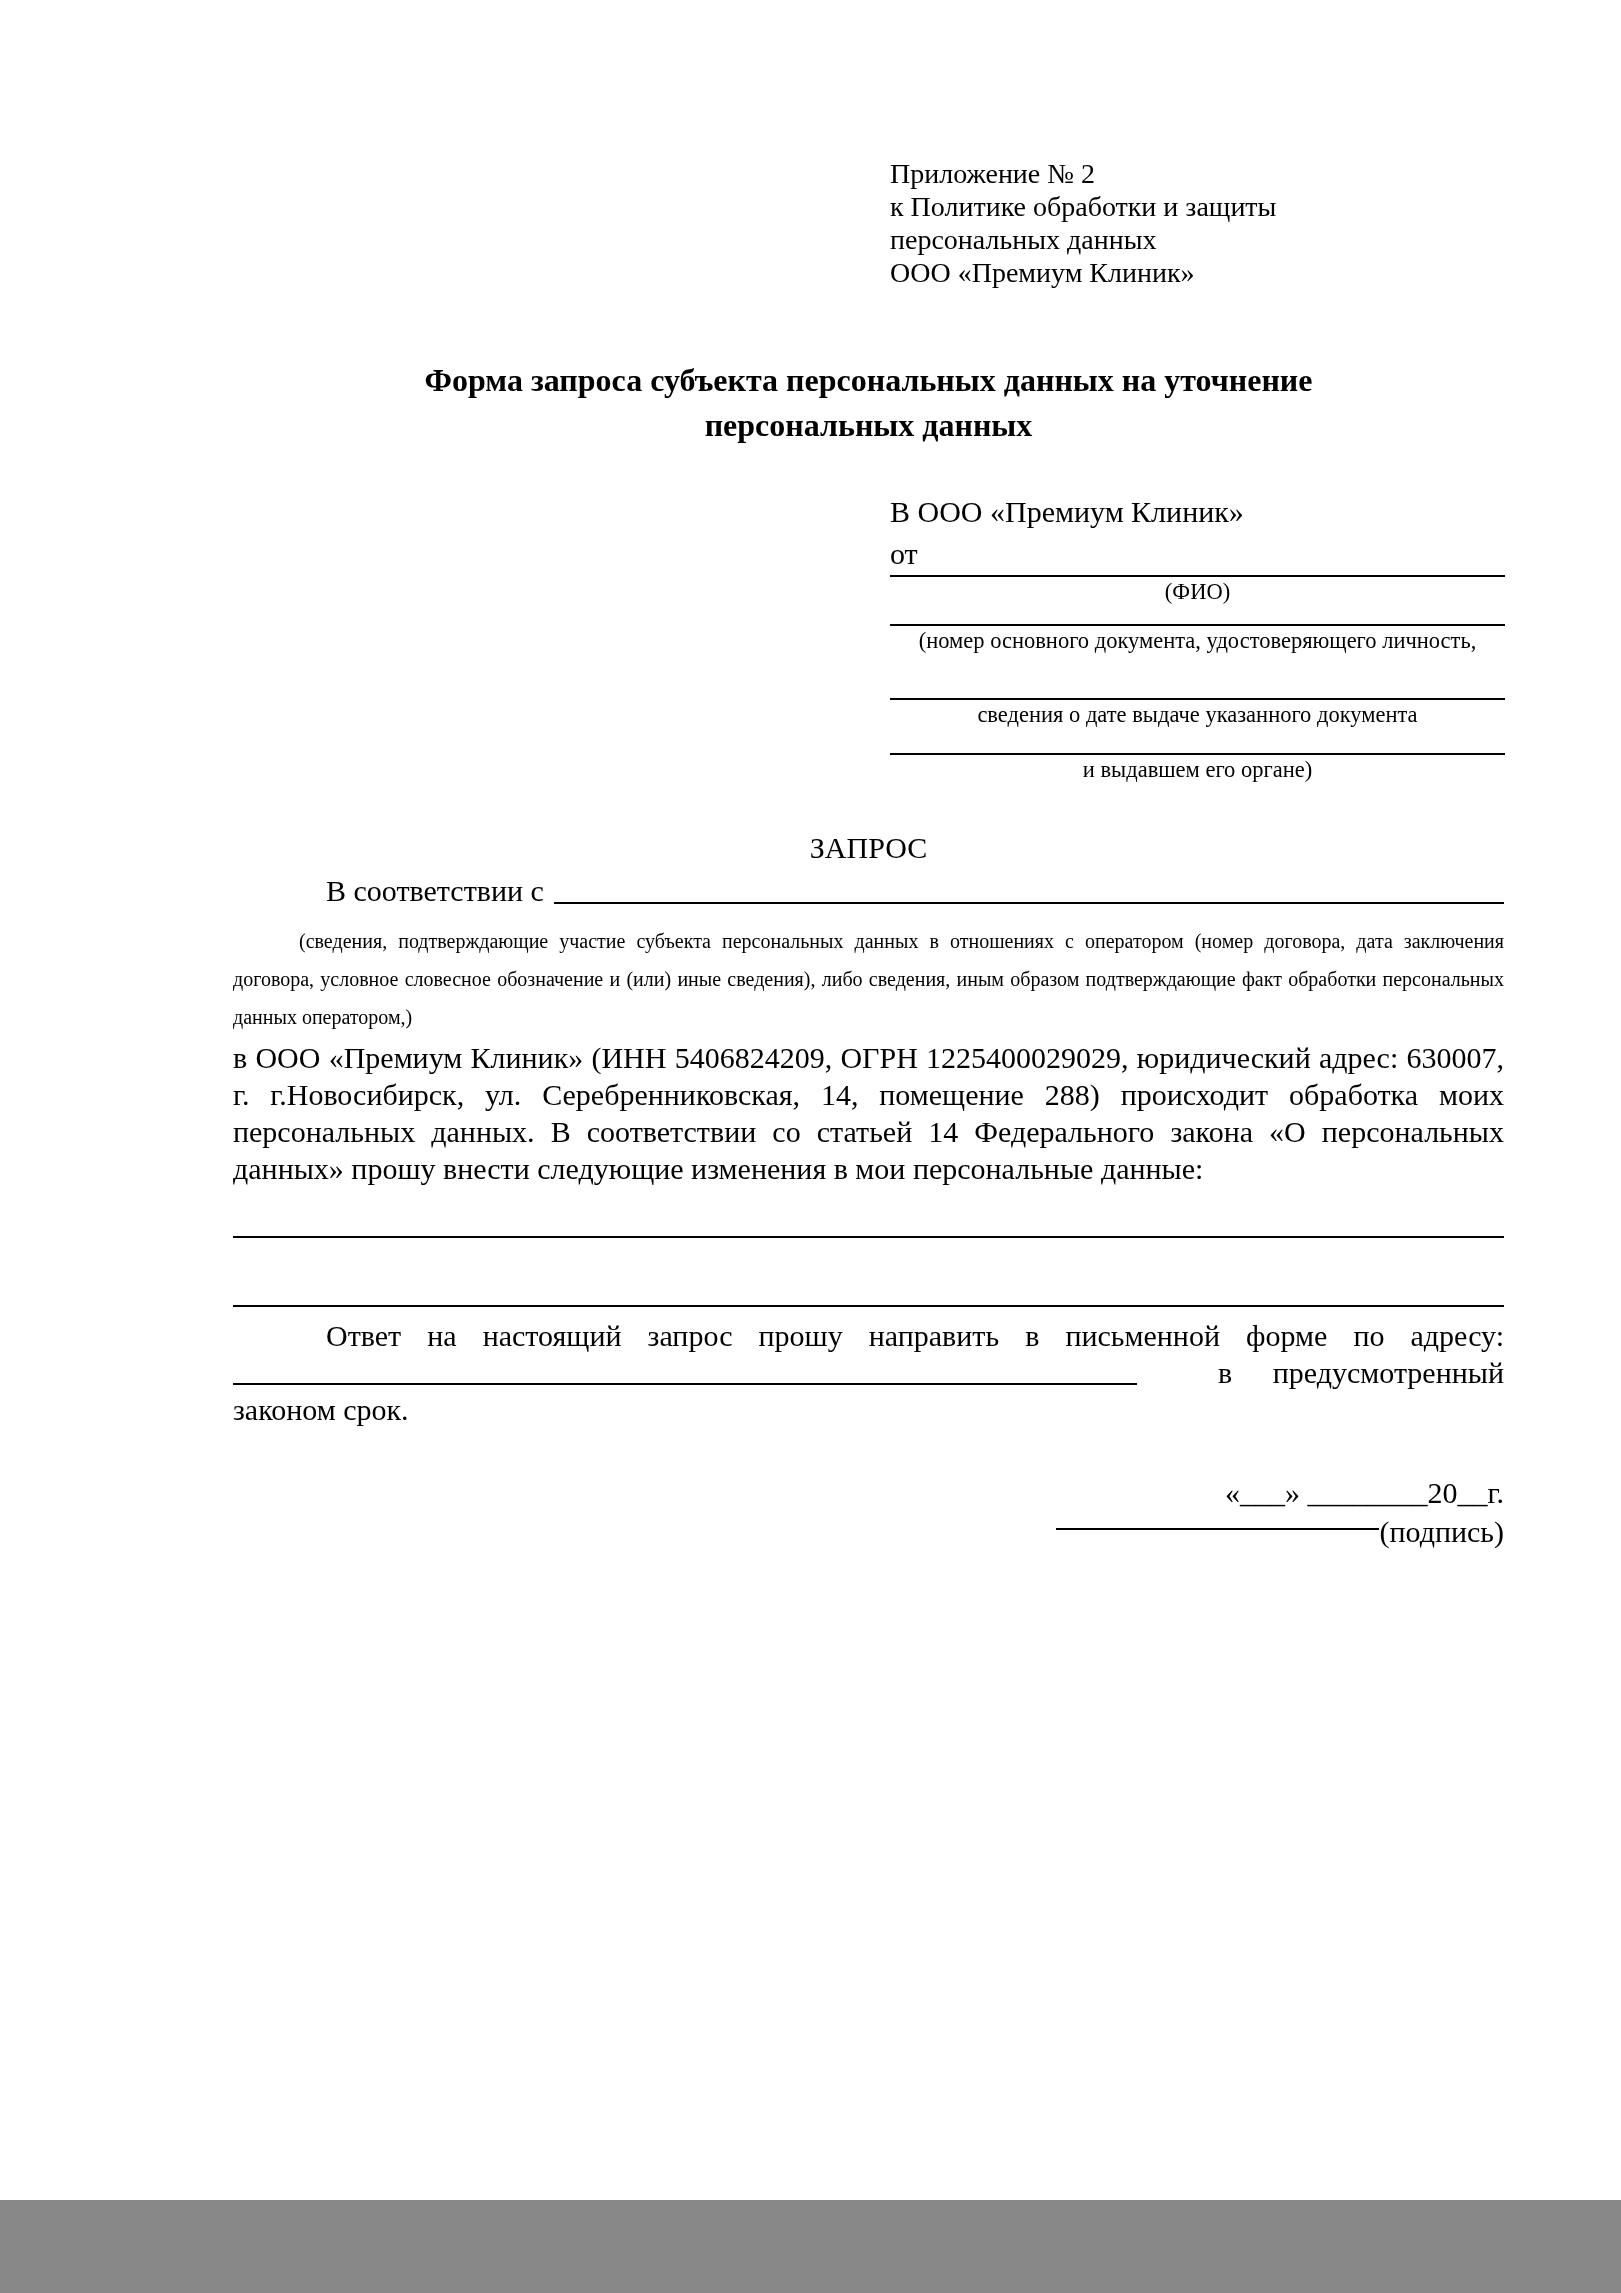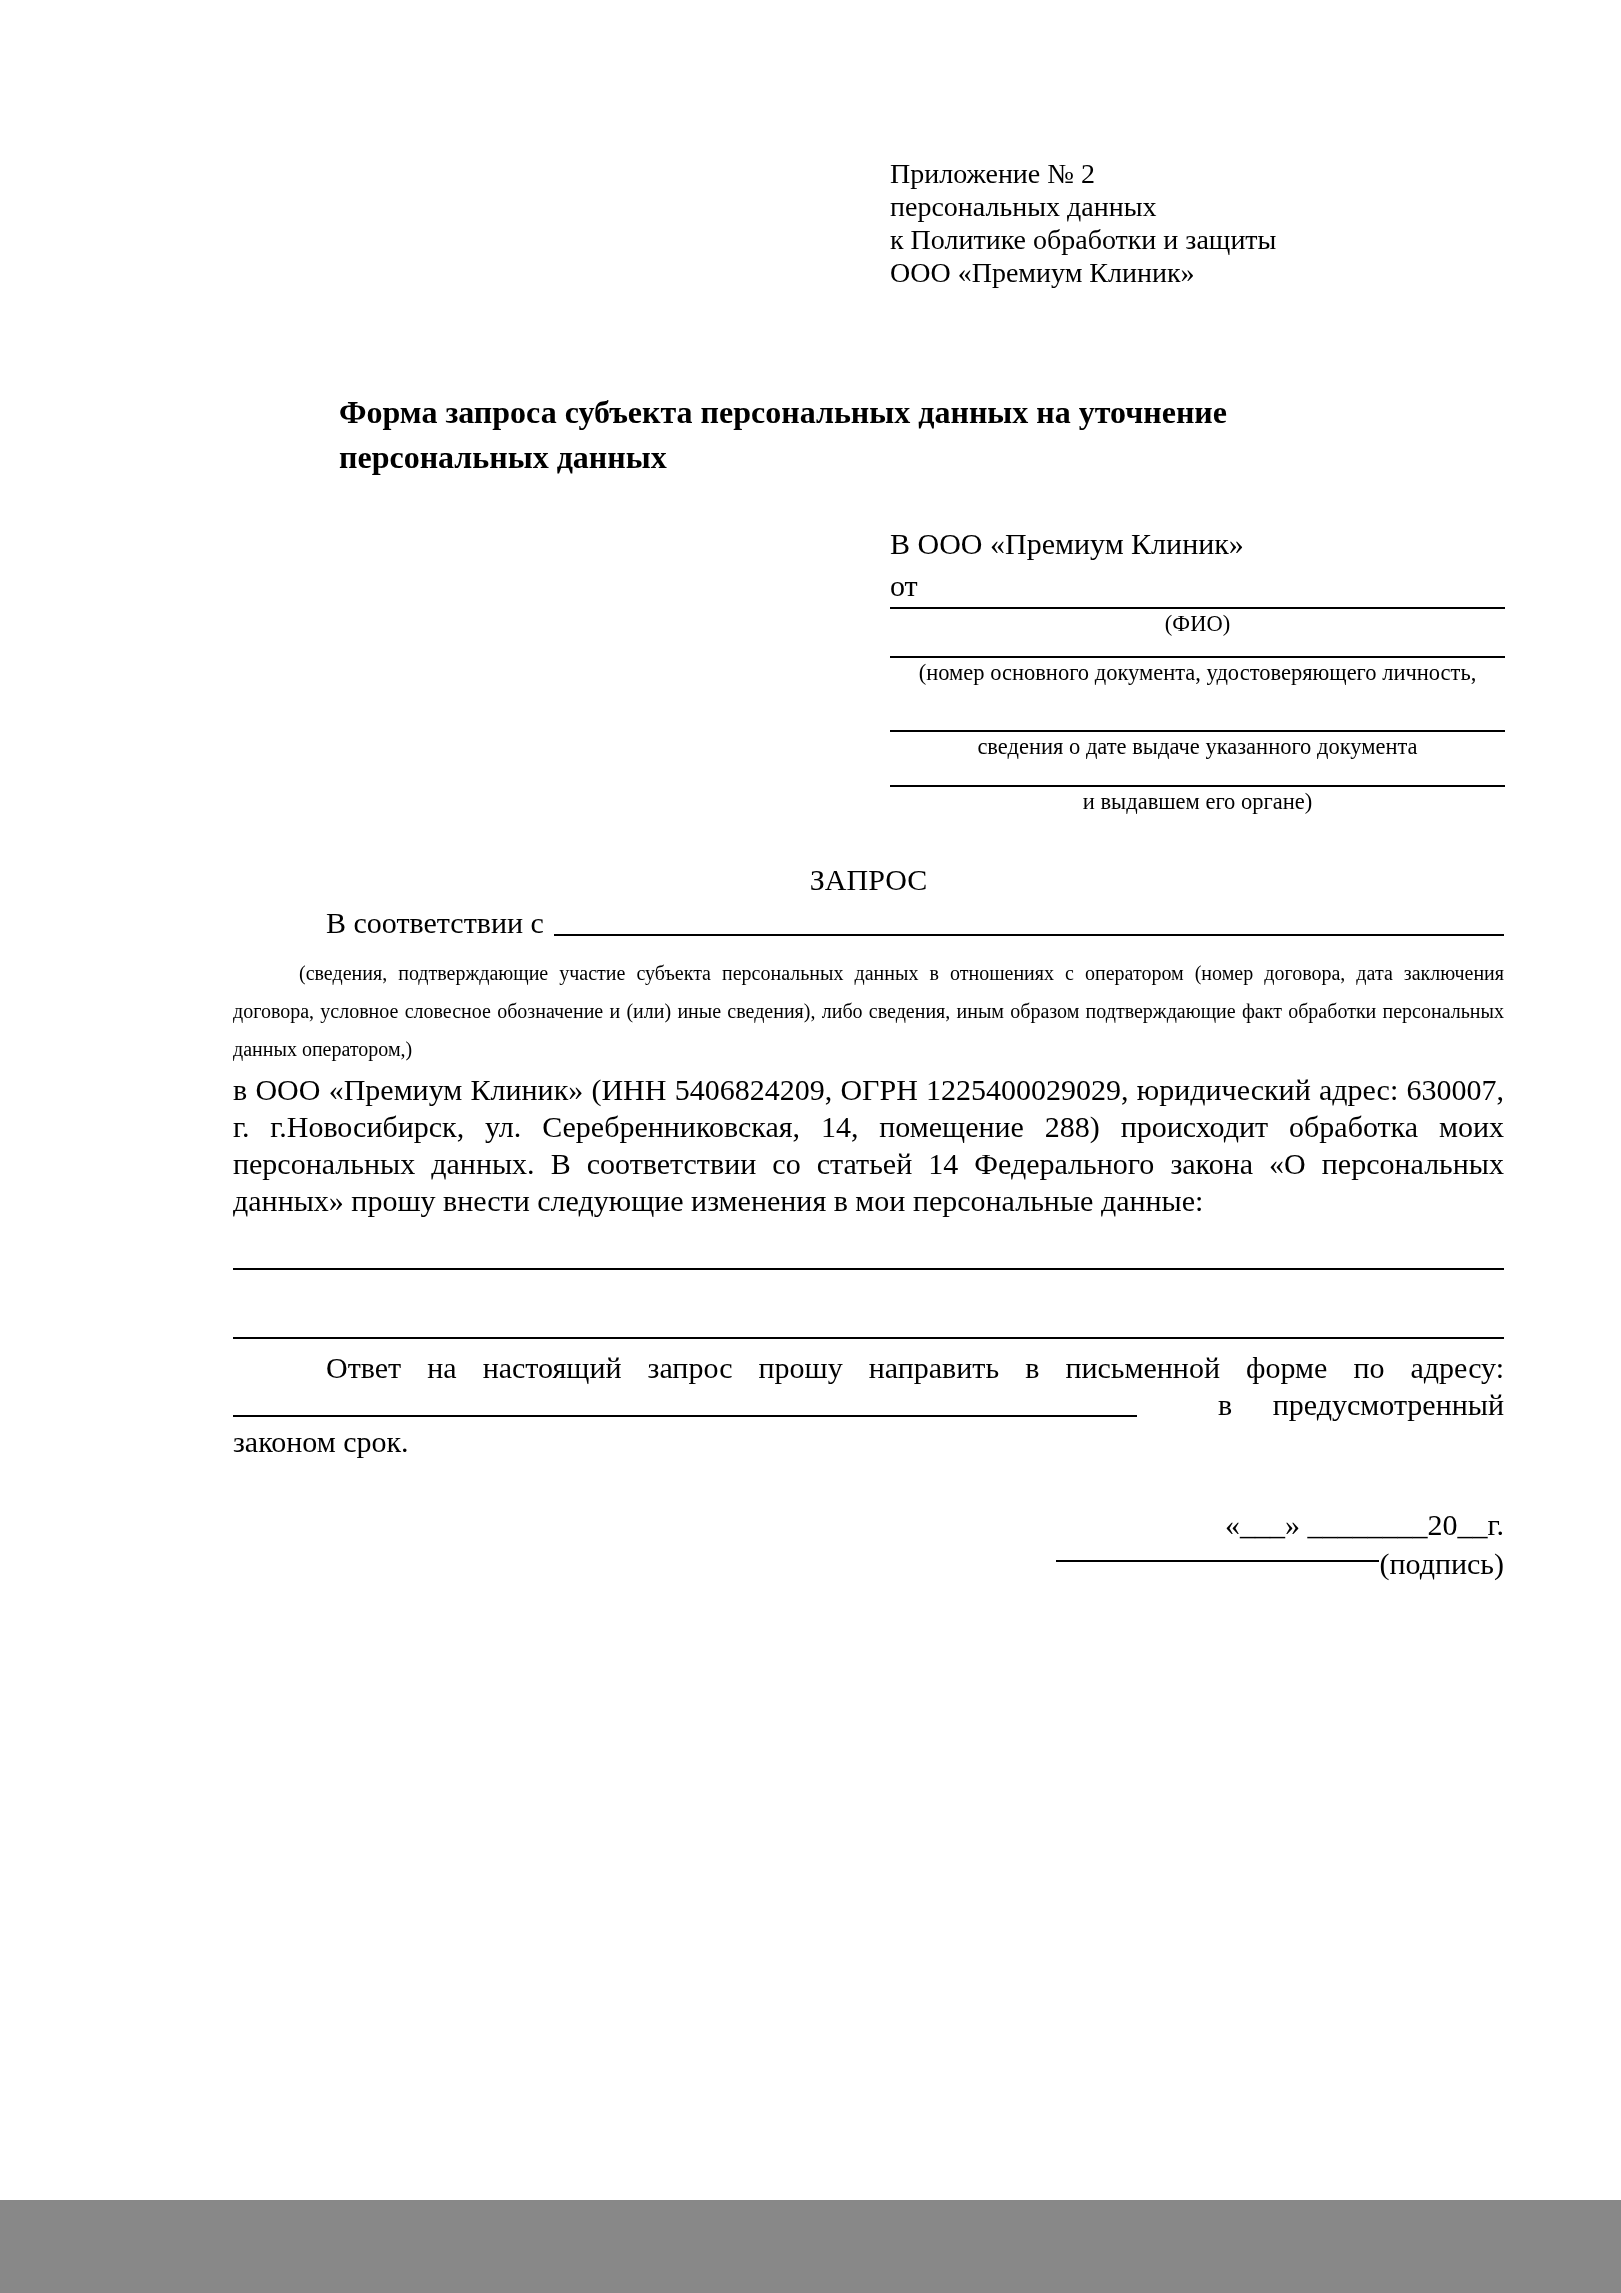--- a/index.html
+++ b/index.html
@@ -15,21 +15,21 @@
     padding:157px 117px 0 233px; 
   }
   .uline{border-bottom:2.9px solid #000;}
 
   
   .header-block{margin-left:657px;line-height:33px;font-size:28px;}
 
   
   .title{
     font-weight:bold;font-size:32px;line-height:45px;
-    max-width:1059px;margin:101px auto 0 auto;
+    text-align:center;max-width:1059px;margin:69px auto 0 auto;
   }
 
   
   .addressee{margin-left:657px;margin-top:43px;width:615px;line-height:42px;}
   .field{line-height:normal;}
   .field .cap{font-size:22.5px;text-align:center;line-height:24.5px;padding-top:2.9px;}
   .f1 .uline{margin-top:0;}
   .f2 .uline{margin-top:19.6px;}
   .f3 .uline{margin-top:45px;}
   .f4 .uline{margin-top:25.5px;}
@@ -67,22 +67,22 @@
   .sig-right{display:flex;align-items:center;}
   .sig-uline{width:323px;margin-bottom:5.9px;}
 </style>
 </head>
 <body>
 
 <div class="page">
 
   <div class="header-block">
     <div>Приложение № 2</div>
+    <div>к Политике обработки и защиты</div>
     <div>персональных данных</div>
-    <div>к Политике обработки и защиты</div>
     <div>ООО «Премиум Клиник»</div>
   </div>
 
   <div class="title">Форма запроса субъекта персональных данных на уточнение персональных данных</div>
 
   <div class="addressee">
     <div>В ООО «Премиум Клиник»</div>
     <div>от</div>
 
     <div class="field f1">

